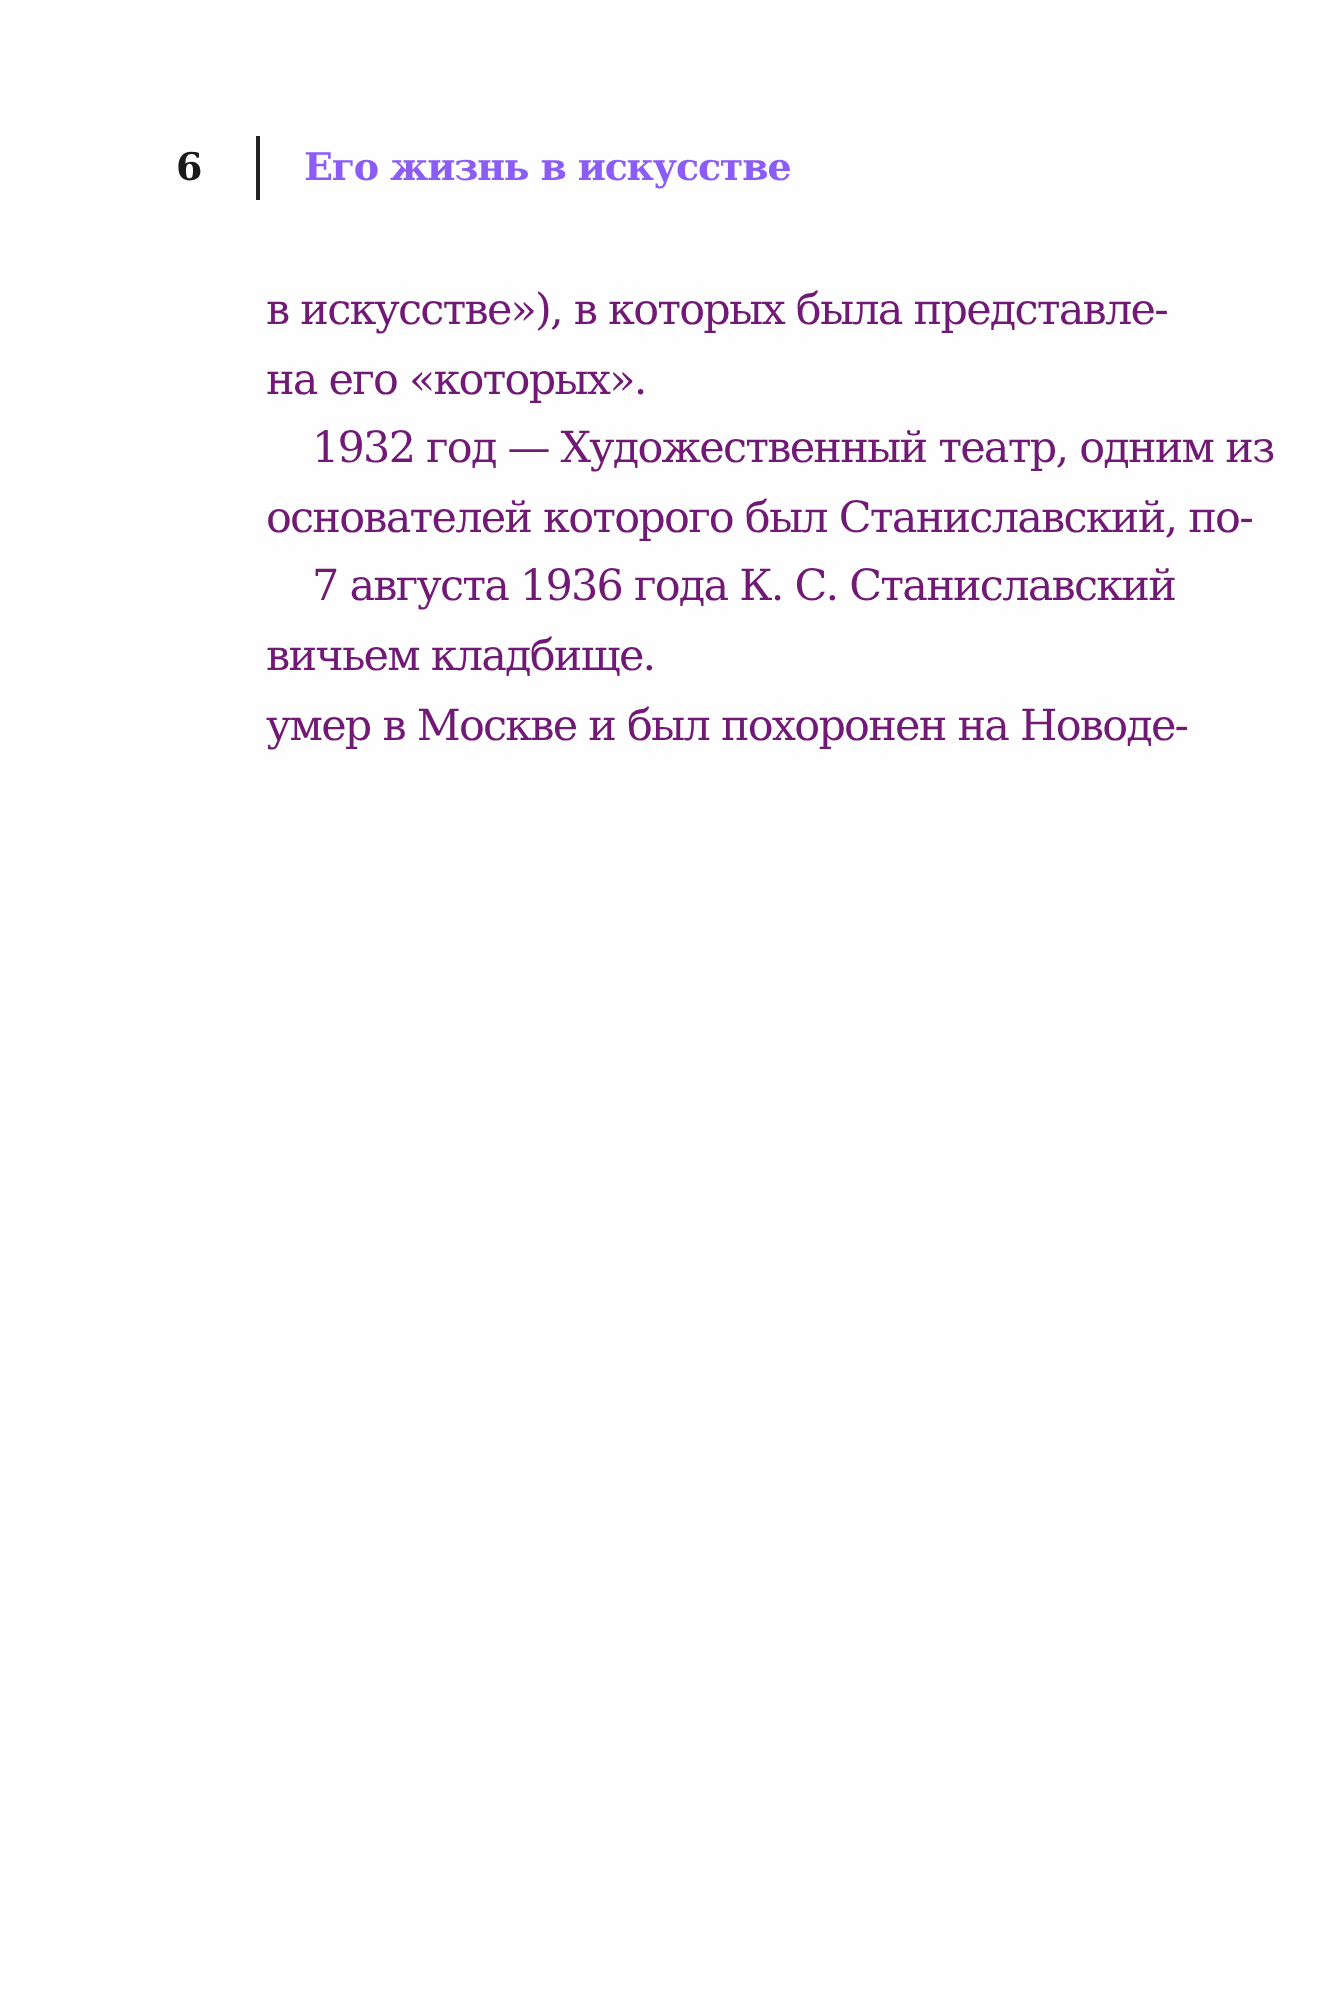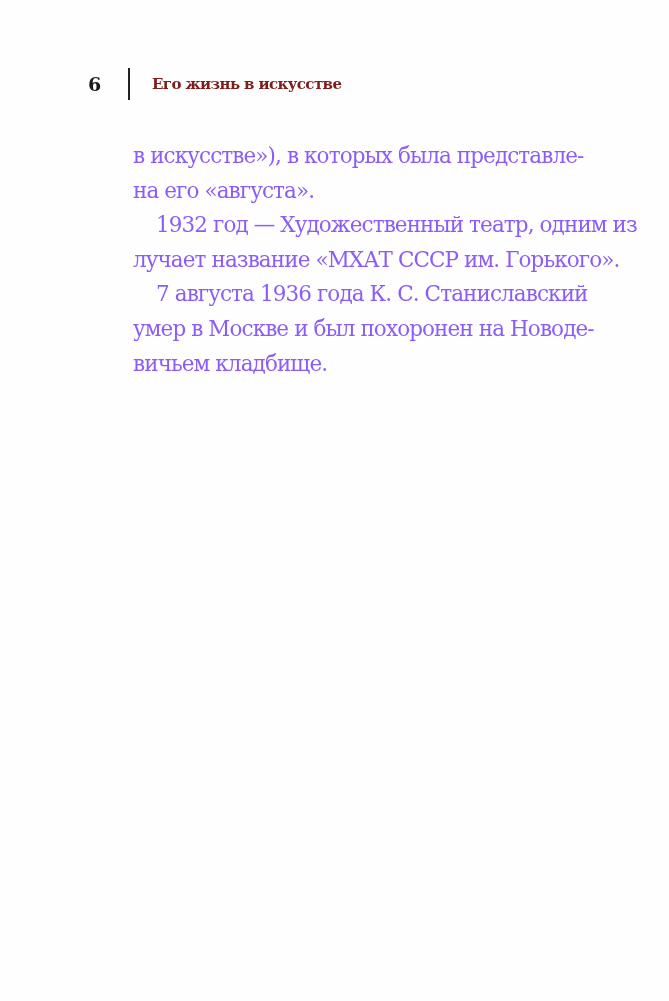--- a/index.html
+++ b/index.html
@@ -38,34 +38,34 @@
     }
     .head-divider {
       width: 2px;
       height: 32px;
       background: #222;
       margin-right: 22px;
     }
     .head-title {
       font-family: "DejaVu Serif", serif;
       font-weight: bold;
-      font-size: 15px;
+      font-size: 19px;
       letter-spacing: -0.6px;
-      color: #7f1d1d;
+      color: #8b5cf6;
     }
     .body-text {
       position: absolute;
       top: 139px;
       left: 133px;
       width: 436px;
       font-family: "DejaVu Serif", serif;
       font-size: 21.5px;
       letter-spacing: -0.9px;
       line-height: 34.6px;
-      color: #8b5cf6;
+      color: #701a75;
     }
     .line {
       display: block;
       white-space: nowrap;
     }
     .line.justify {
       text-align: justify;
       text-align-last: justify;
     }
     .line.indent {
@@ -77,20 +77,20 @@
 
 <div class="page">
   <div class="running-head">
     <span class="page-number">6</span>
     <span class="head-divider"></span>
     <span class="head-title">Его жизнь в искусстве</span>
   </div>
 
   <div class="body-text">
     <span class="line justify">в искусстве»), в которых была представле-</span>
-    <span class="line">на его «августа».</span>
+    <span class="line">на его «которых».</span>
     <span class="line justify indent">1932 год — Художественный театр, одним из</span>
-    <span class="line justify">лучает название «МХАТ СССР им. Горького».</span>
+    <span class="line justify">основателей которого был Станиславский, по-</span>
     <span class="line justify indent">7 августа 1936 года К. С. Станиславский</span>
+    <span class="line">вичьем кладбище.</span>
     <span class="line justify">умер в Москве и был похоронен на Новоде-</span>
-    <span class="line">вичьем кладбище.</span>
   </div>
 </div>
 
 </body></html>

